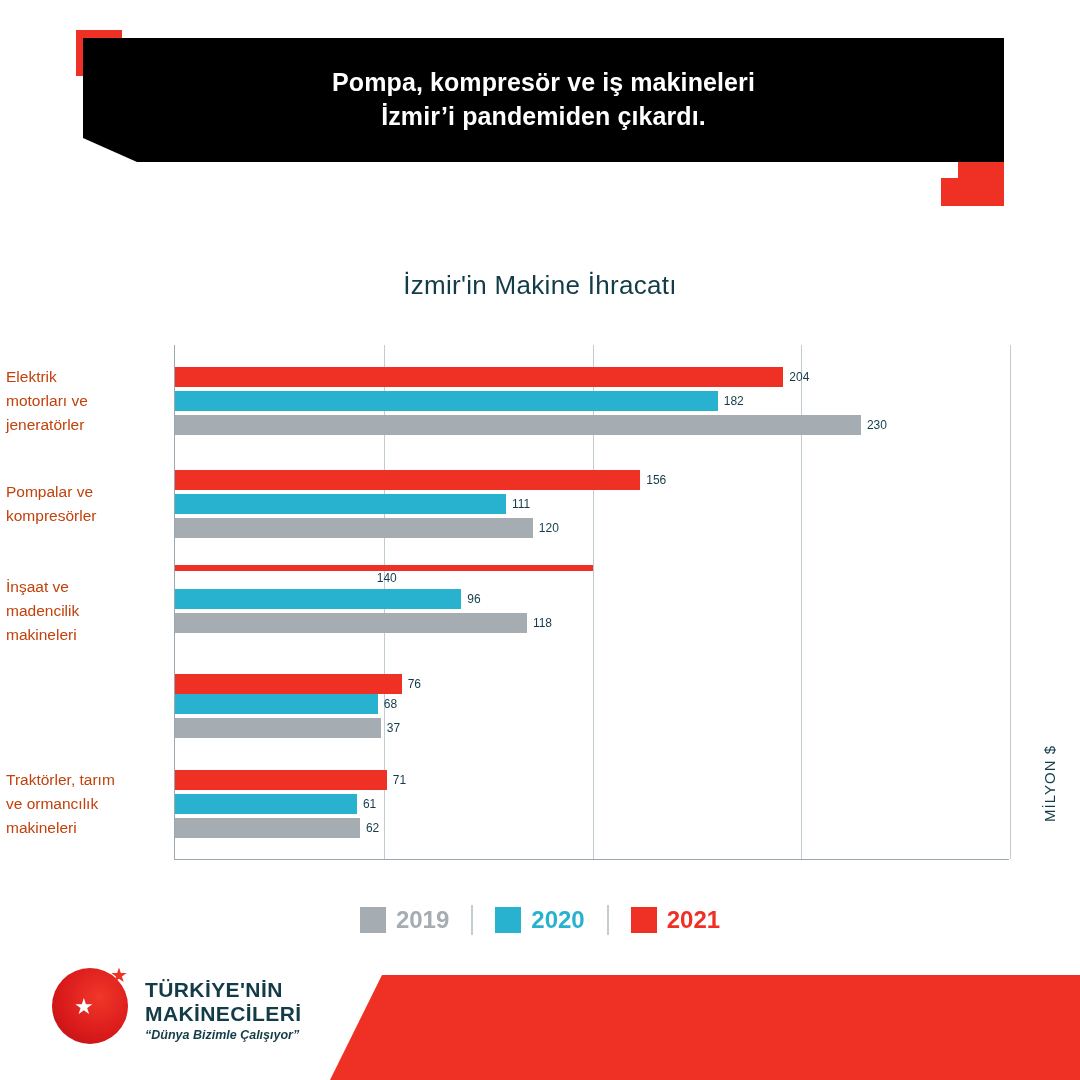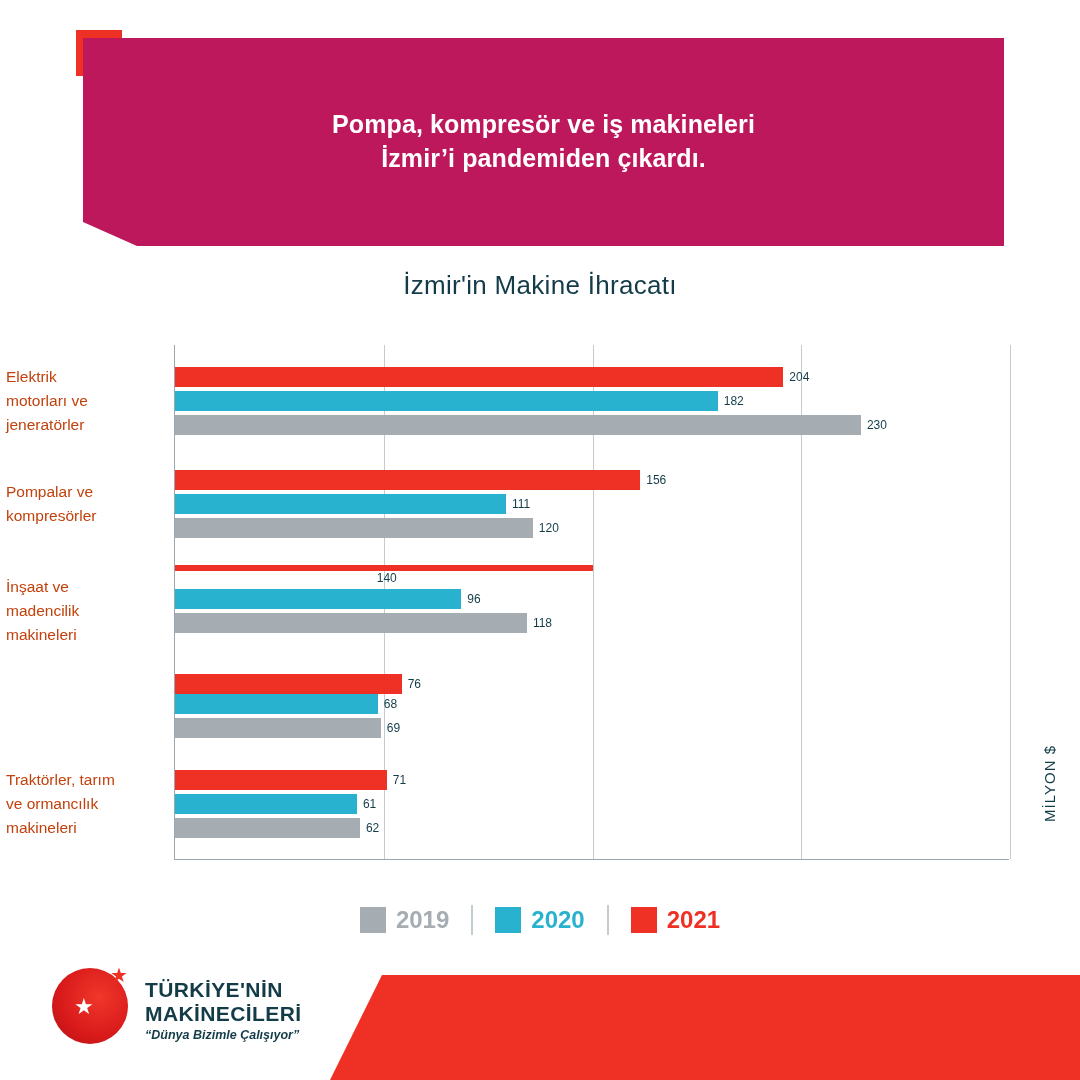--- a/index.html
+++ b/index.html
@@ -38,22 +38,22 @@
   .header-accent-right2 {
     position: absolute;
     left: 941px; top: 178px;
     width: 63px; height: 28px;
     background: #ef3125;
   }
   .header-box {
     position: absolute;
     left: 83px; top: 38px;
     width: 921px;
-    height: 208px;
-    background: #be185d;
+    height: 124px;
+    background: #000000;
     clip-path: polygon(0 0, 100% 0, 100% 100%, 54px 100%, 0 calc(100% - 24px));
     display: flex;
     align-items: center;
     justify-content: center;
   }
   .header-title {
     color: #ffffff;
     font-size: 25px;
     font-weight: bold;
     line-height: 1.35;
@@ -315,21 +315,21 @@
         <div class="bar-row" style="top: 4px;">
           <div class="bar" style="width: 226.643px; background: rgb(239, 49, 37);"></div>
           <span class="bar-value">76</span>
         </div>
         <div class="bar-row" style="top: 24px;">
           <div class="bar" style="width: 202.786px; background: rgb(41, 178, 207);"></div>
           <span class="bar-value">68</span>
         </div>
         <div class="bar-row" style="top: 48px;">
           <div class="bar" style="width: 205.768px; background: rgb(166, 173, 178);"></div>
-          <span class="bar-value">69</span>
+          <span class="bar-value">37</span>
         </div>
       </div>
       <div class="group" style="top: 425px;">
         <div class="bar-row" style="top: 0px;">
           <div class="bar" style="width: 211.732px; background: rgb(239, 49, 37);"></div>
           <span class="bar-value">71</span>
         </div>
         <div class="bar-row" style="top: 24px;">
           <div class="bar" style="width: 181.911px; background: rgb(41, 178, 207);"></div>
           <span class="bar-value">61</span>

